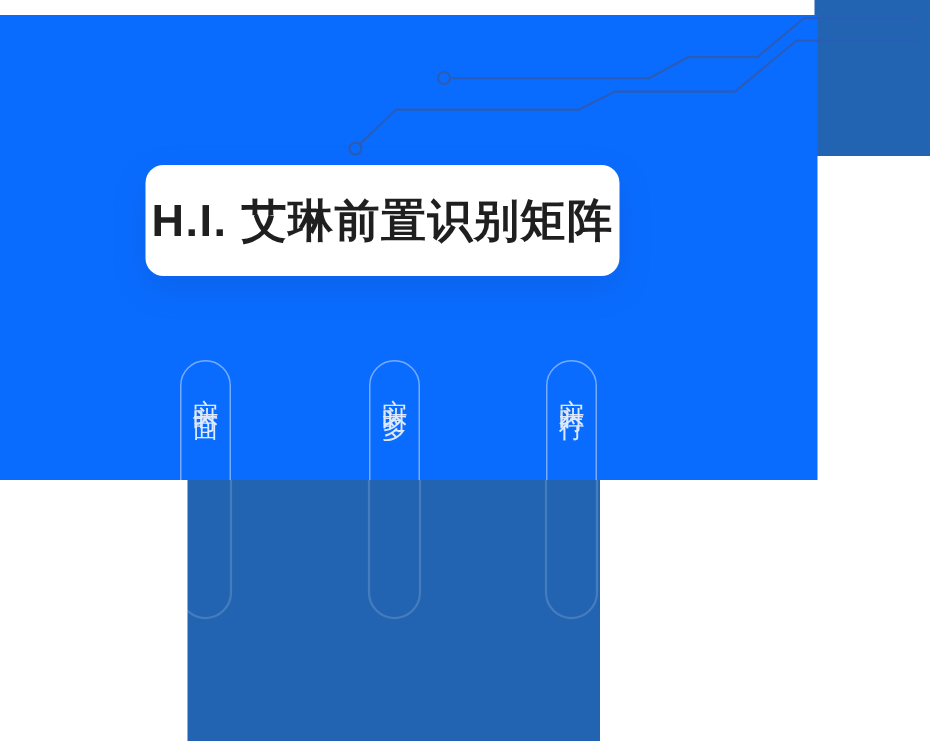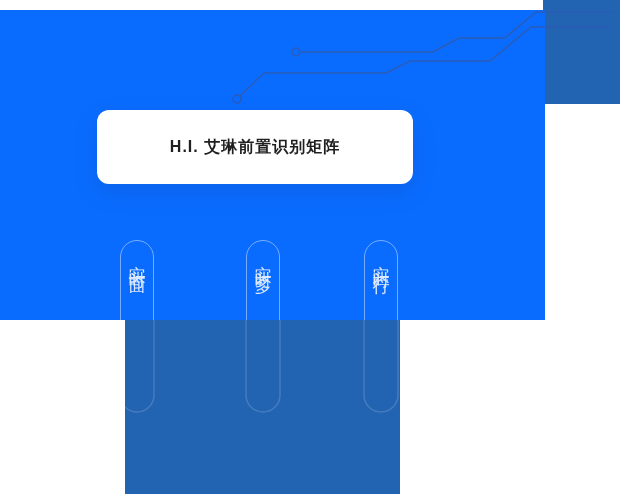--- a/index.html
+++ b/index.html
@@ -79,21 +79,21 @@
     height: 74px;
     background: var(--card-bg, #ffffff);
     border-radius: 12px;
     box-shadow: 0 8px 22px rgba(20, 60, 140, 0.18);
     display: flex;
     align-items: center;
     justify-content: center;
     z-index: 3;
   }
   .title-card .title-text {
-    font-size: 16px;
+    font-size: 30px;
     font-weight: 600;
     letter-spacing: 1px;
     color: var(--card-text, #1F1F1F);
     white-space: nowrap;
   }
 
   
   .capsule {
     position: absolute;
     top: 230px;

